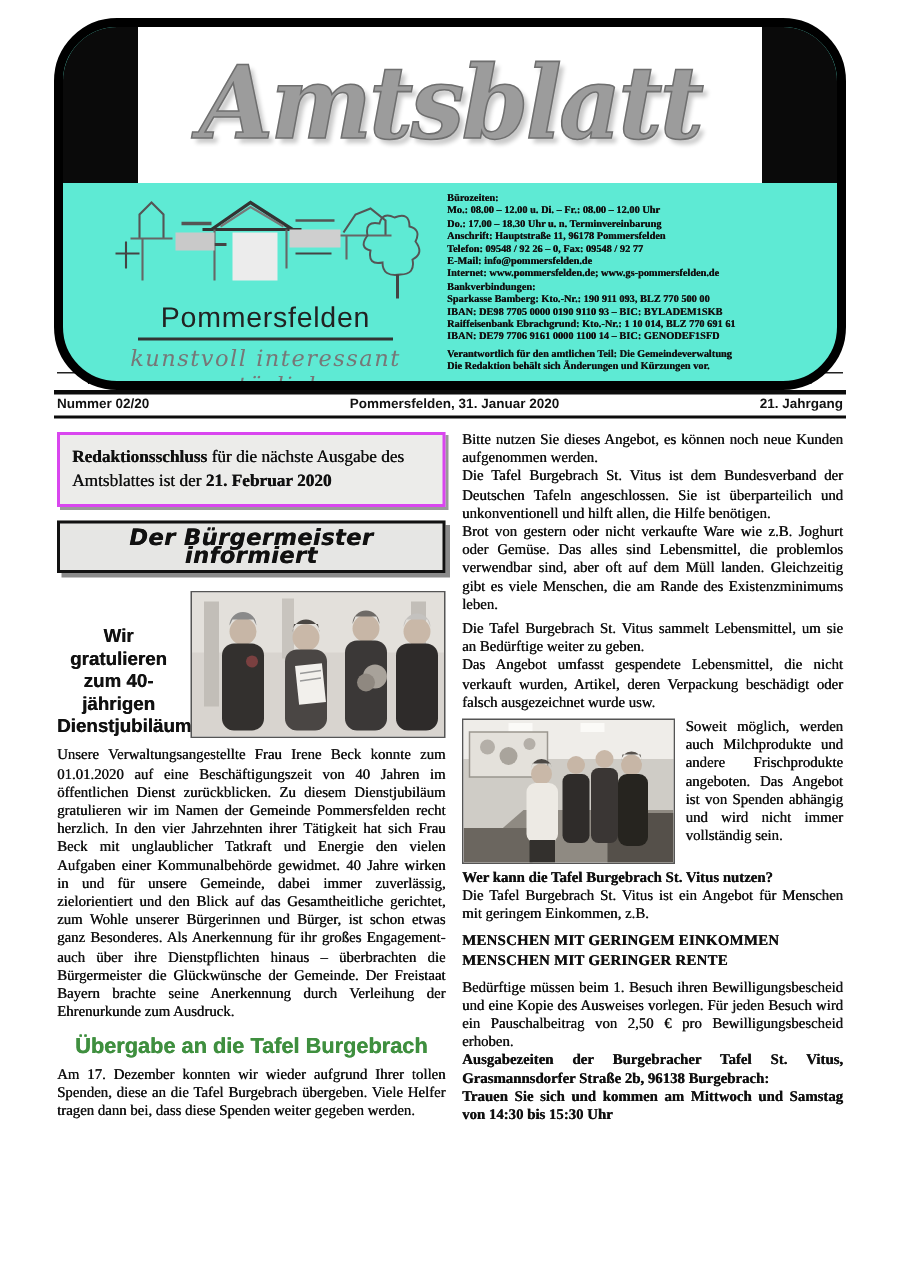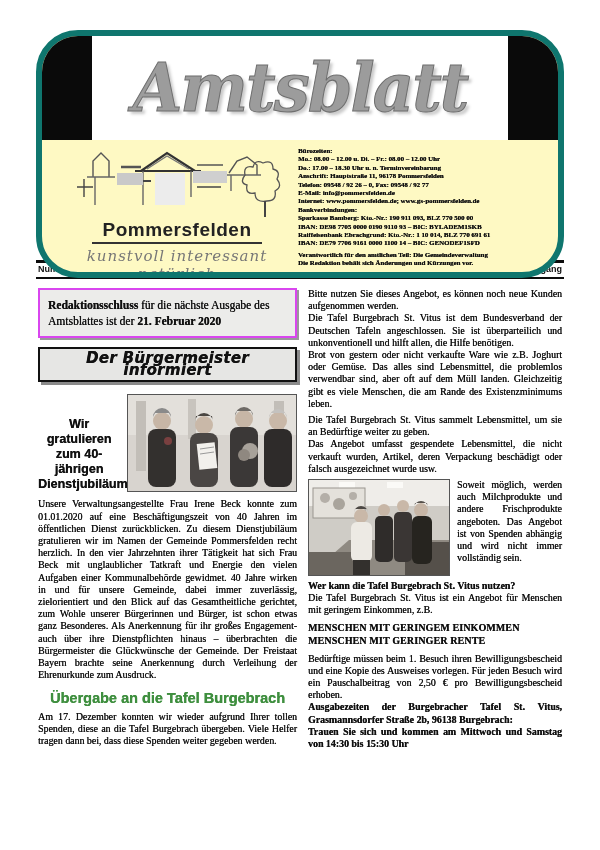--- a/index.html
+++ b/index.html
@@ -1,28 +1,28 @@
 <!DOCTYPE html>
 <html><head>
 <meta charset="utf-8">
 <style>
   html,body{margin:0;padding:0;background:#888;}
   .page{position:relative;width:600px;height:850px;background:#fff;margin:0 auto;overflow:hidden;
         font-family:"Liberation Serif",serif;color:#111;}
   
-  .header-frame{position:absolute;left:36px;top:30px;width:516px;height:236px;
-        border:6px solid #0f766e;border-radius:42px;overflow:hidden;background:#fef9c3;}
+  .header-frame{position:absolute;left:36px;top:12px;width:516px;height:236px;
+        border:6px solid #000000;border-radius:42px;overflow:hidden;background:#5eead4;}
   .title-band{height:104px;background:#0a0a0a;display:flex;}
   .title-box{flex:1;margin:0 50px;background:#fff;display:flex;align-items:center;justify-content:center;}
   .amtsblatt{font-family:"DejaVu Serif",serif;font-style:italic;font-weight:bold;
         font-size:64px;line-height:1;color:#9c9c9c;-webkit-text-stroke:1px #6f6f6f;
         text-shadow:3px 3px 3px #c9c9c9;letter-spacing:-2px;transform:scaleY(1.05);}
   .header-body{display:flex;padding:7px 8px 4px 24px;gap:10px;}
   .logo-box{width:222px;flex:none;text-align:center;}
-  .logo-name{font-family:"Liberation Sans",sans-serif;font-size:19px;color:#222;letter-spacing:.5px;margin-top:-4px;font-weight:bold;}
+  .logo-name{font-family:"Liberation Sans",sans-serif;font-size:19px;color:#222;letter-spacing:.5px;margin-top:-4px;}
   .logo-rule{height:2px;background:#333;width:170px;margin:1px auto 3px;}
   .logo-tagline{font-family:"DejaVu Serif",serif;font-style:italic;font-size:15px;color:#777;letter-spacing:1px;}
   .contact{flex:1;font-size:6.9px;line-height:8.4px;font-weight:bold;text-shadow:.2px 0 0 currentColor;}
   .contact .gap{height:3px;}
   
   .thin-rule{height:1px;background:#222;margin:5px 38px 0;}
   .publisher{font-family:"Liberation Sans",sans-serif;font-weight:bold;font-size:6.8px;
         text-align:center;margin-top:2px;}
   .thick-rule{height:2.5px;background:#0c0c0c;margin:2px 36px 0;}
   .issue-row{display:flex;justify-content:space-between;padding:1px 38px;

